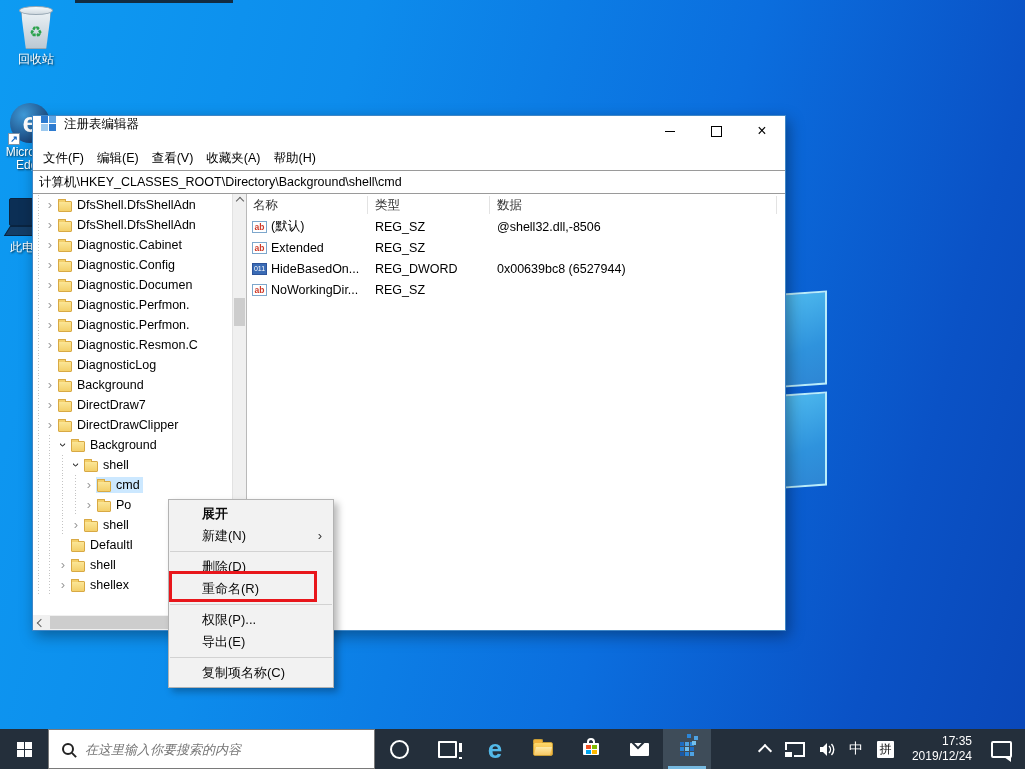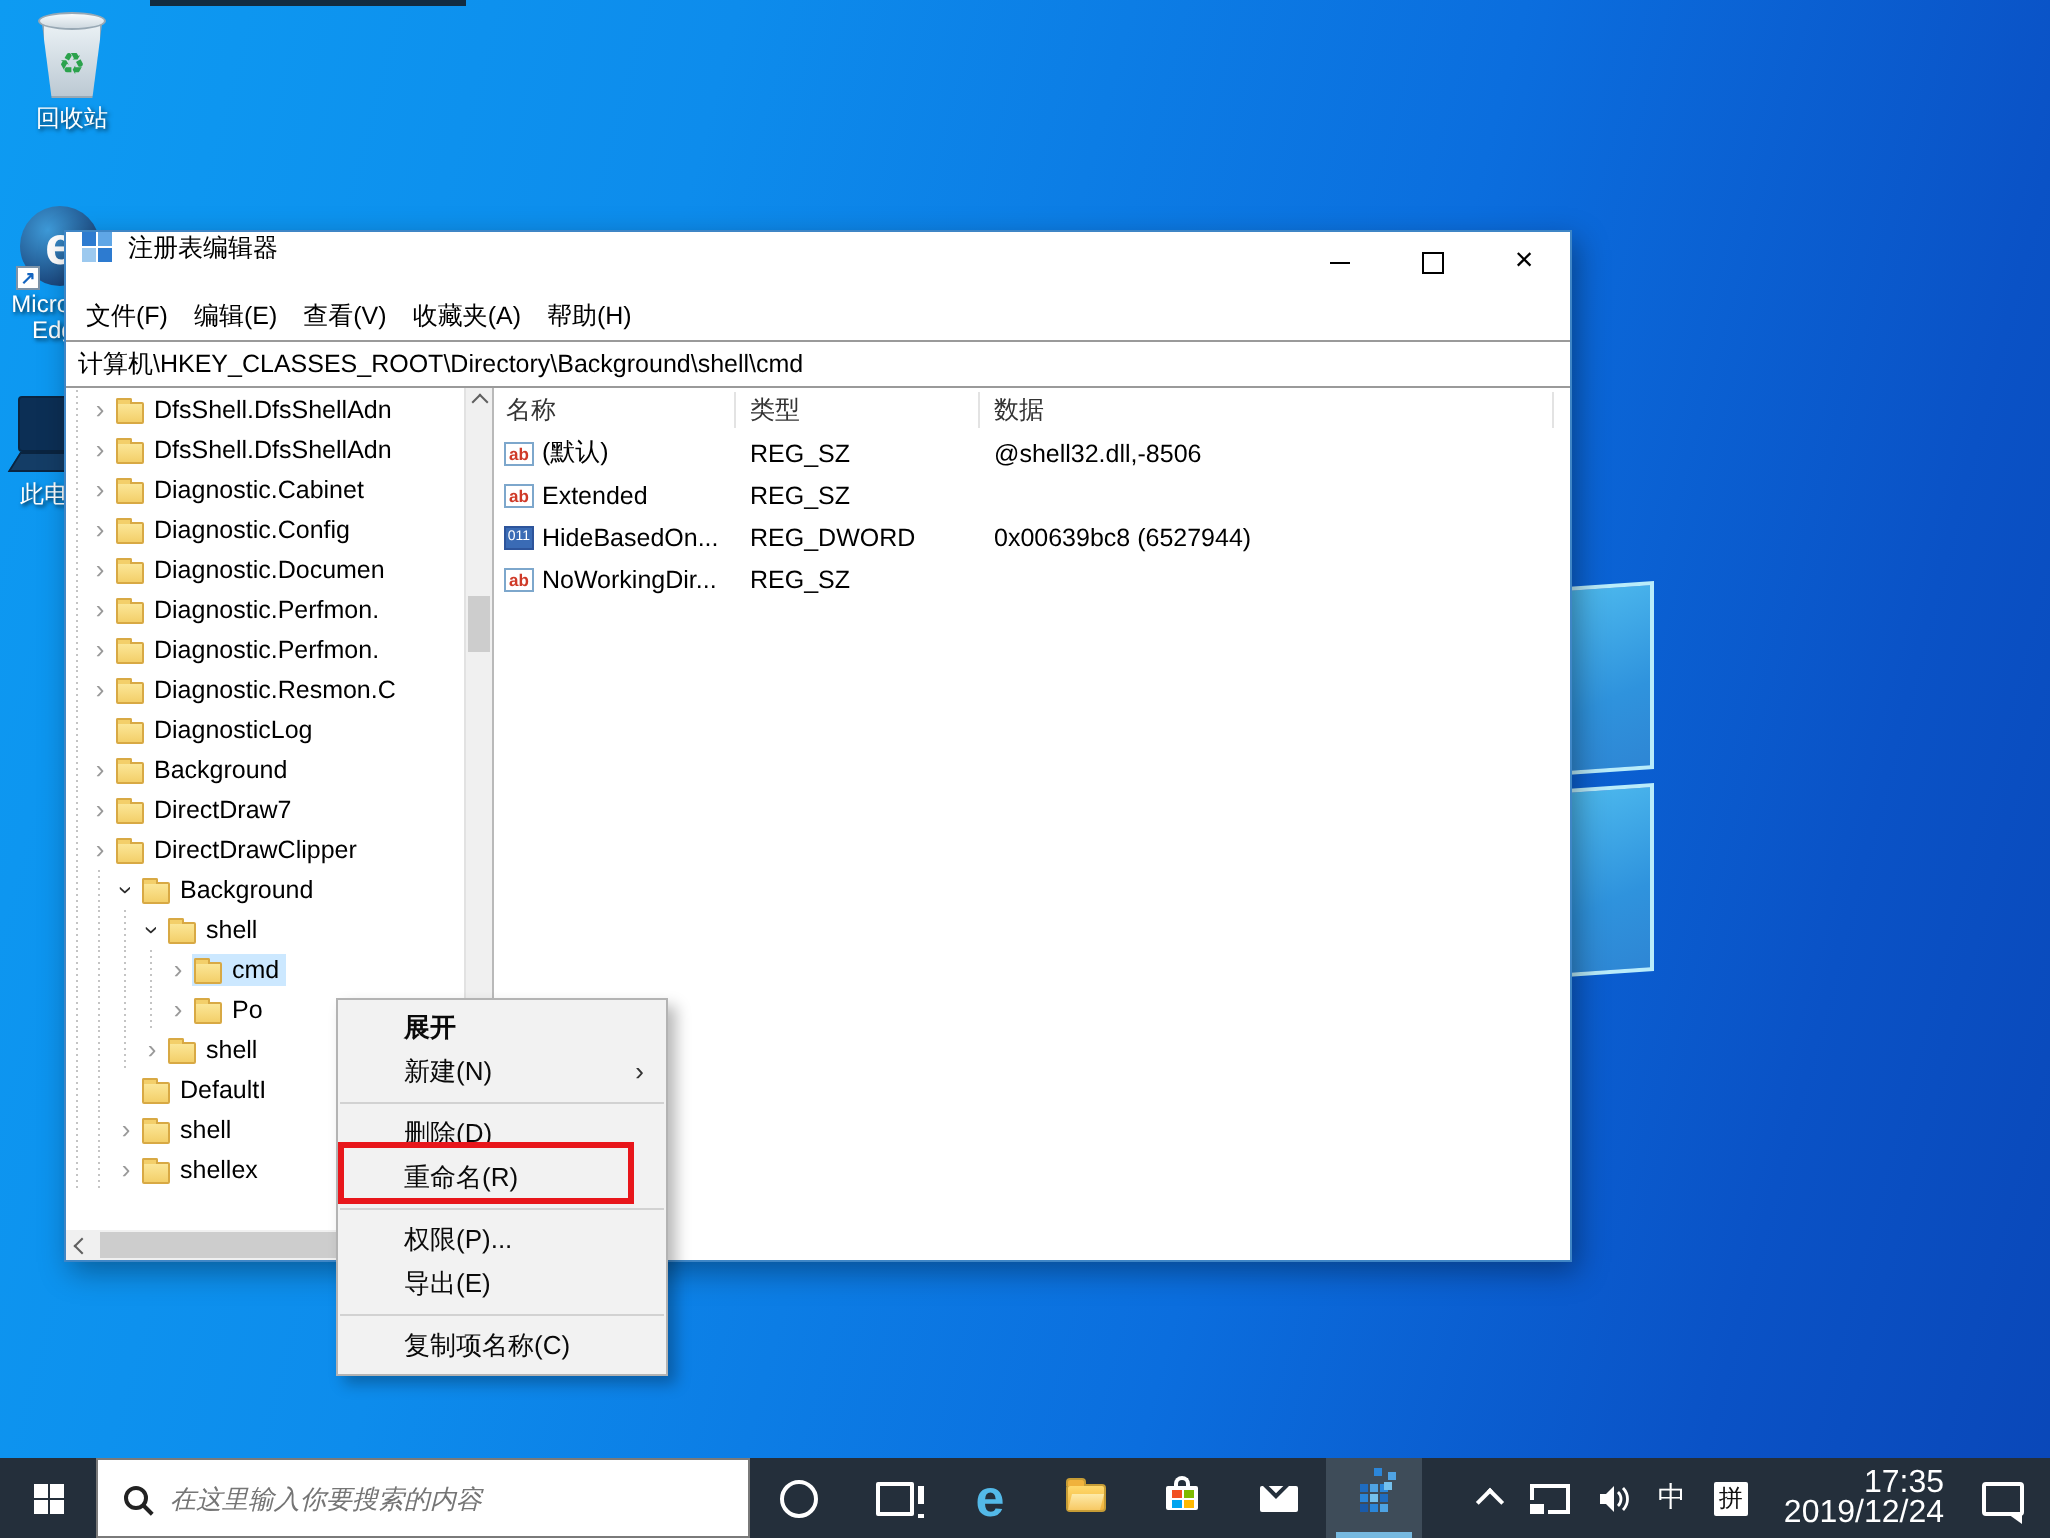--- a/index.html
+++ b/index.html
@@ -129,21 +129,21 @@
   .regi span{display:block;}
   .regi::after{content:"";position:absolute;top:-6px;right:-4px;width:4px;height:4px;background:#4fa3e3;
     box-shadow:-7px -2px 0 #2b86d9,-2px 5px 0 #74c0ec;}
   .tray{margin-left:auto;display:flex;align-items:center;}
   .tray-chev{width:8px;height:8px;border-top:2px solid #fff;border-right:2px solid #fff;transform:rotate(-45deg);margin:4px 8px 0 8px;}
   .net{width:16px;height:11px;border:2px solid #fff;box-sizing:content-box;position:relative;margin:0 7px;}
   .net::after{content:"";position:absolute;left:-4px;bottom:-4px;width:7px;height:5px;background:#fff;border:2px solid #242f3b;}
   .spk{margin:0 7px;display:flex;align-items:center;}
   .lang{font-size:14px;margin:0 6px;}
   .ime{width:17px;height:17px;background:#fff;color:#111;font-size:12px;display:flex;align-items:center;justify-content:center;margin:0 8px;border-radius:1px;}
-  .clock{display:flex;flex-direction:column;align-items:flex-end;justify-content:center;font-size:16px;line-height:15px;margin:0 10px;}
+  .clock{display:flex;flex-direction:column;align-items:flex-end;justify-content:center;font-size:12px;line-height:15px;margin:0 10px;}
   .notif{width:17px;height:13px;border:2px solid #fff;border-radius:2px;position:relative;margin:0 13px 0 9px;}
   .notif::after{content:"";position:absolute;right:-1px;bottom:-6px;border-left:7px solid transparent;border-top:5px solid #fff;}
 </style>
 </head>
 <body>
 
 <div id="desktop">
   <div class="top-strip"></div>
   <div class="wallpane" id="pane-top"></div>
   <div class="wallpane" id="pane-bottom"></div>

